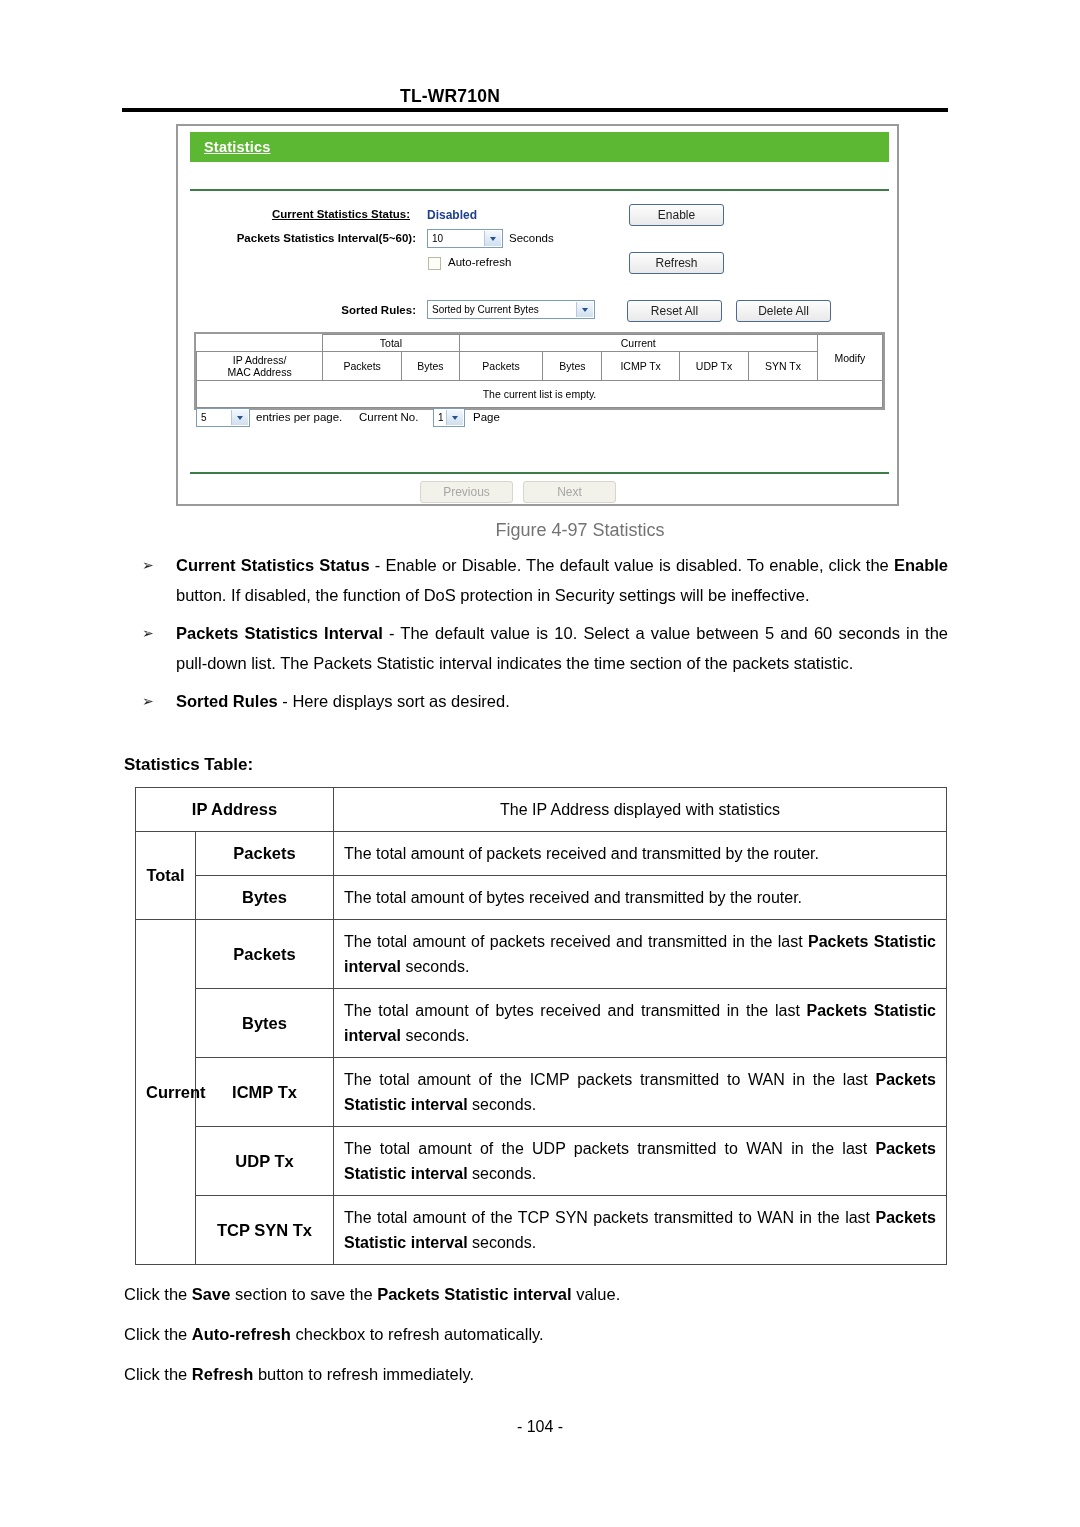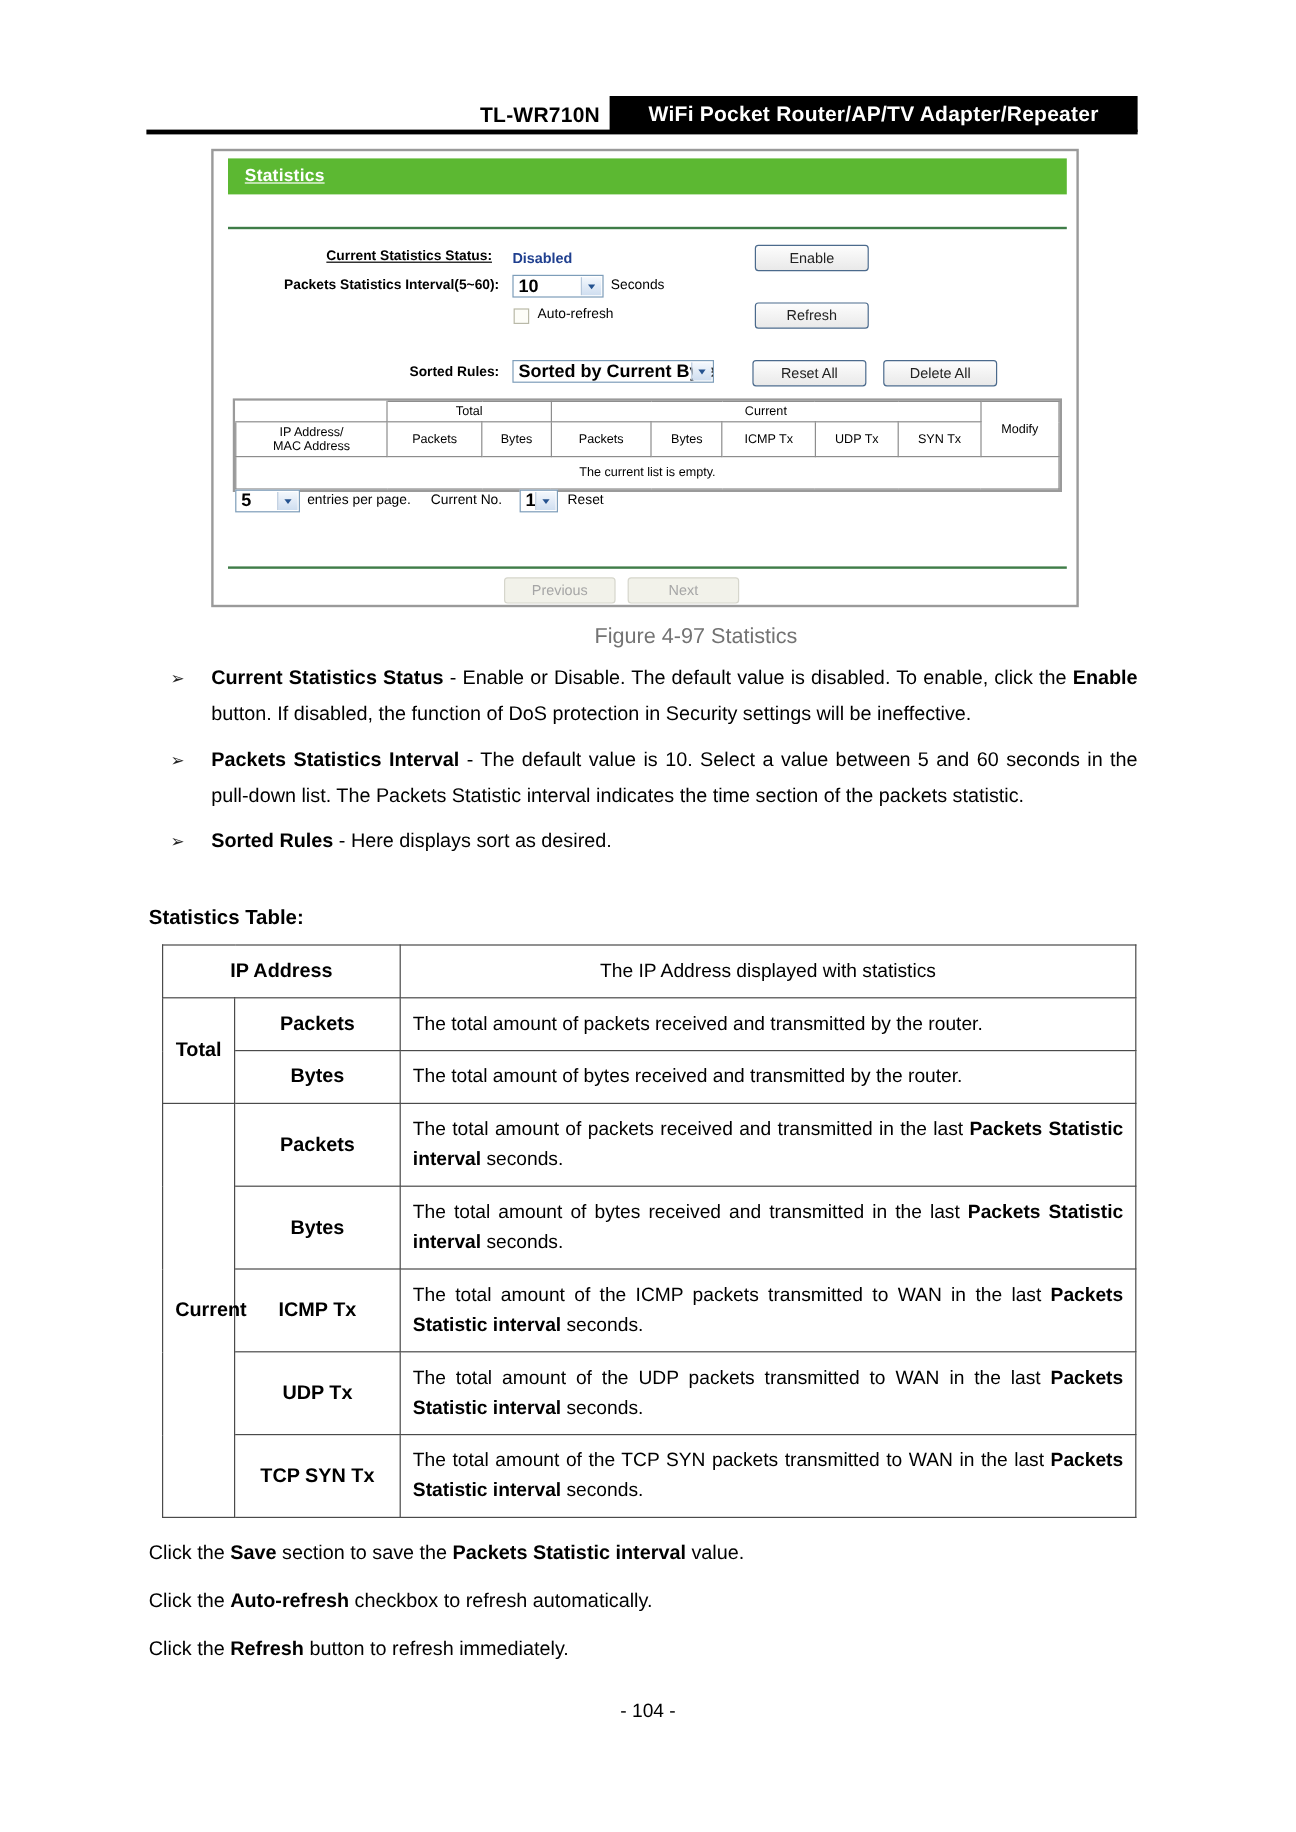--- a/index.html
+++ b/index.html
@@ -117,26 +117,25 @@
 
   
   .sel {
     position: absolute;
     box-sizing: border-box;
     border: 1px solid #7d9db9;
     background: #ffffff;
     height: 19px;
     display: flex;
     align-items: center;
-    font-size: 15px;
+    font-size: 10px;
     color: #000;
     padding-left: 4px;
     overflow: hidden;
     white-space: nowrap;
-    font-weight: bold;
   }
   .sel .arrowbox {
     position: absolute;
     right: 1px; top: 1px;
     width: 16px; height: 15px;
     background: linear-gradient(#f4f8fd, #cfdef0);
     border-left: 1px solid #b6c8dc;
     display: flex;
     align-items: center;
     justify-content: center;
@@ -297,21 +296,20 @@
     text-align: center;
     font-size: 16px;
     color: #000;
   }
 </style>
 </head>
 <body>
 
 <div class="page-header">
   <div class="hdr-model">TL-WR710N</div>
-  <div class="hdr-banner">WiFi Pocket Router/AP/TV Adapter/Repeater</div>
   <div class="hdr-rule"></div>
 </div>
 
 <div class="figure-wrap">
   <div class="ui-inner">
 
     <div class="ui-titlebar">Statistics</div>
     <div class="ui-hr top"></div>
 
     <div class="form-label" style="left:16px; top:76px; width:210px;text-decoration:underline;">Current Statistics Status:</div>
@@ -389,21 +387,21 @@
           </span>
       </div>
       <div class="form-text" style="left:60px; top:3px;">entries per page.</div>
       <div class="form-text" style="left:163px; top:3px;">Current No.</div>
       <div class="sel" style="left:237px; top:0px; width:32px;">
         <span>1</span>
         <span class="arrowbox">
             <i></i>
           </span>
       </div>
-      <div class="form-text" style="left:277px; top:3px;">Reset</div>
+      <div class="form-text" style="left:277px; top:3px;">Page</div>
     </div>
 
     <div class="ui-hr bottom"></div>
     <div class="btn disabled" style="left:236px; top:349px; width:93px;">Previous</div>
     <div class="btn disabled" style="left:339px; top:349px; width:93px;">Next</div>
   </div>
 </div>
 
 <div class="fig-caption">Figure 4-97 Statistics</div>
 

